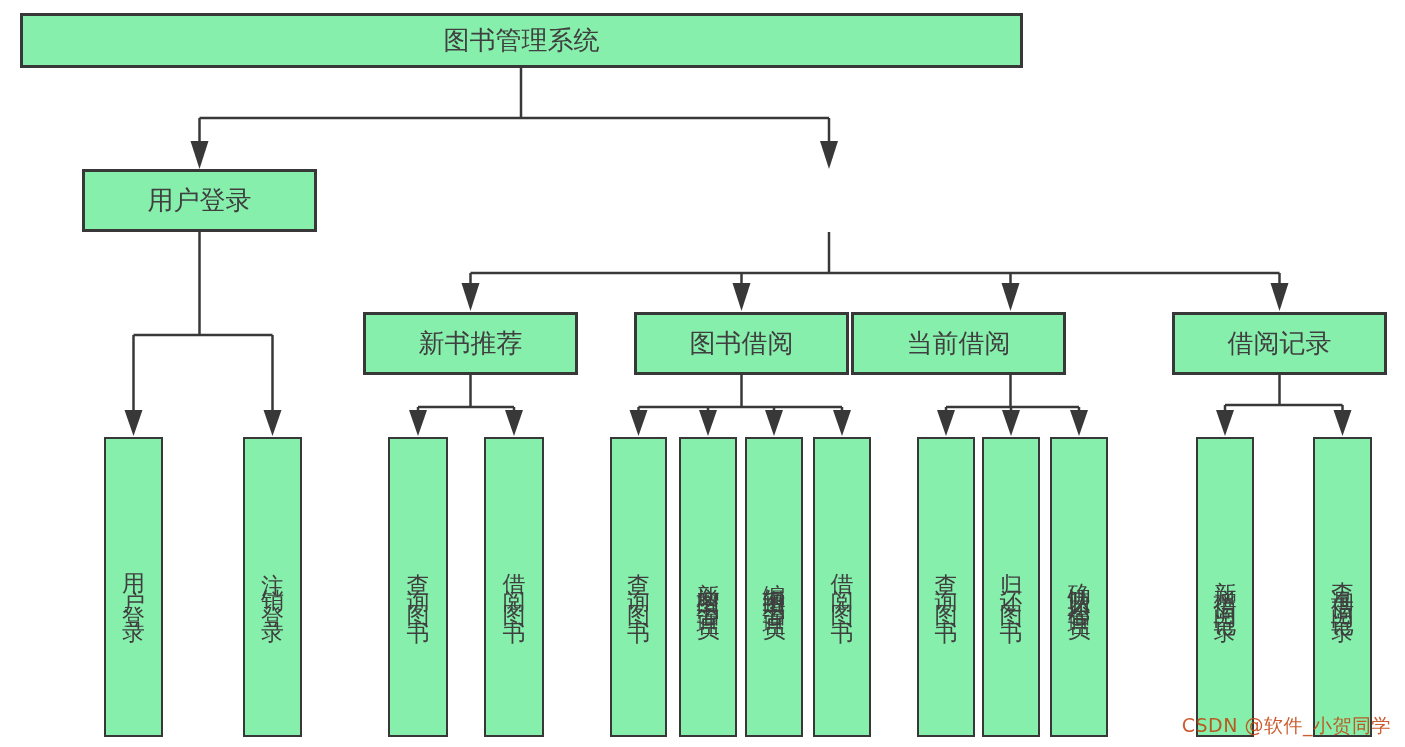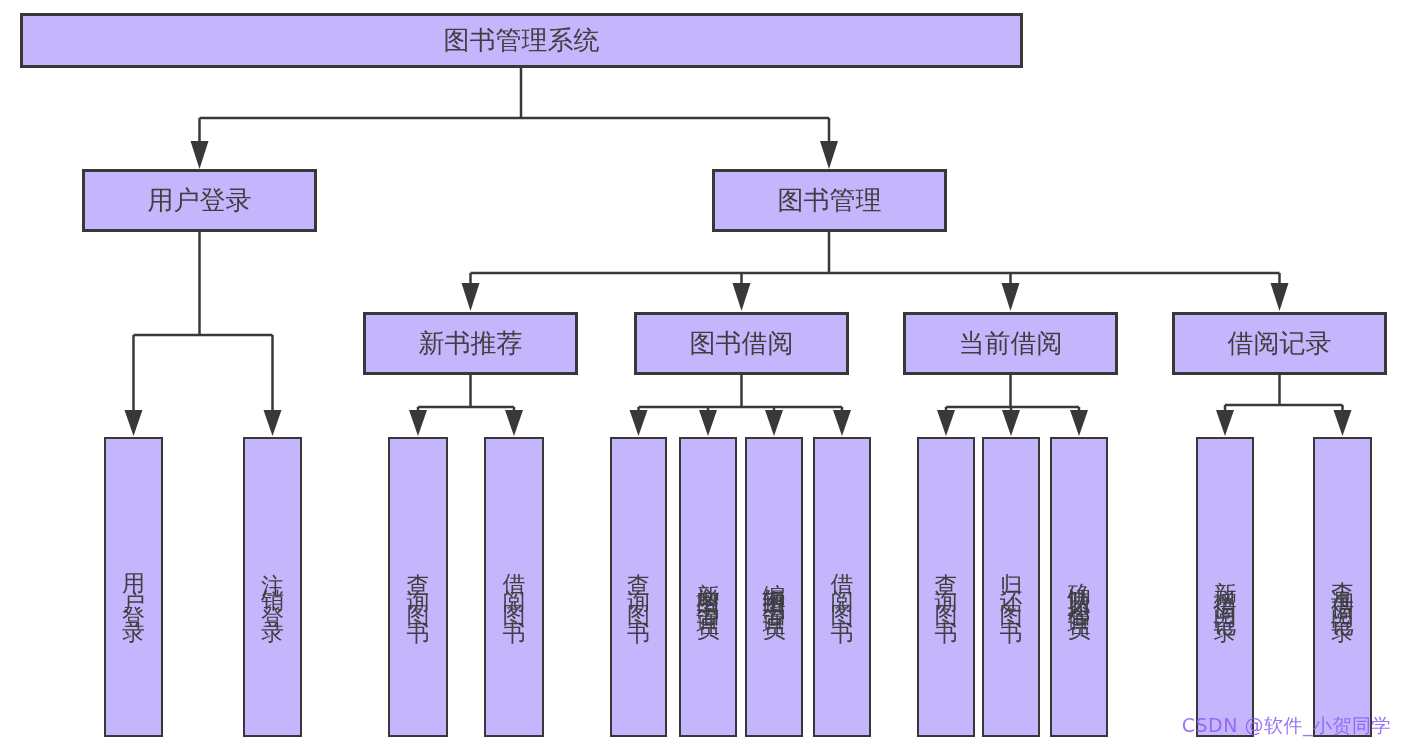--- a/index.html
+++ b/index.html
@@ -4,36 +4,36 @@
 <style>
   html,body{margin:0;padding:0;background:#fff;}
   .canvas{
     position:relative;width:1405px;height:747px;background:#fff;
     font-family:"DejaVu Sans","Liberation Sans",sans-serif;overflow:hidden;
   }
   .connectors{position:absolute;left:0;top:0;width:1405px;height:747px;pointer-events:none;}
   .connectors path{fill:none;stroke:#383838;stroke-width:2.5px;}
   .connectors polygon{fill:#383838;stroke:none;}
   .node{
-    position:absolute;background:#c4b5fd;box-sizing:border-box;
+    position:absolute;background:#86efac;box-sizing:border-box;
     display:flex;align-items:center;justify-content:center;
     color:#3f3f3f;text-align:center;
   }
   .header{border:3px solid #383838;font-size:26px;}
   .leaf{border:2.5px solid #383838;font-size:23px;}
   .leaf span{
     writing-mode:vertical-rl;text-orientation:mixed;
     line-height:1;display:block;
   }
   .ls-wide  span{letter-spacing:16px;}
   .ls-mid   span{letter-spacing:8px;}
   .ls-tight span{letter-spacing:5px;}
   .watermark{
     position:absolute;right:14px;bottom:8px;
-    font-size:19px;color:#8b5cf6;opacity:.85;letter-spacing:.5px;z-index:5;
+    font-size:19px;color:#c2410c;opacity:.85;letter-spacing:.5px;z-index:5;
     white-space:nowrap;
   }
 </style>
 </head>
 <body>
 
 <div class="canvas">
 
   <svg class="connectors" viewBox="0 0 1405 747">
     <g>
@@ -110,31 +110,28 @@
     </g>
   </svg>
 
   <div class="node header" style="left:20px;top:13px;width:1003px;height:55px;">
     <span>图书管理系统</span>
   </div>
 
   <div class="node header" style="left:82px;top:169px;width:235px;height:63px;">
     <span>用户登录</span>
   </div>
-  <div class="node header" style="left:712px;top:169px;width:235px;height:63px;">
-    <span>图书管理</span>
-  </div>
 
   <div class="node header" style="left:634px;top:312px;width:215px;height:63px;">
     <span>图书借阅</span>
   </div>
   <div class="node header" style="left:363px;top:312px;width:215px;height:63px;">
     <span>新书推荐</span>
   </div>
-  <div class="node header" style="left:903px;top:312px;width:215px;height:63px;">
+  <div class="node header" style="left:851px;top:312px;width:215px;height:63px;">
     <span>当前借阅</span>
   </div>
   <div class="node header" style="left:1172px;top:312px;width:215px;height:63px;">
     <span>借阅记录</span>
   </div>
 
   <div class="node leaf ls-wide" style="left:104px;top:437px;width:59px;height:300px;">
     <span>用户登录</span>
   </div>
   <div class="node leaf ls-wide" style="left:243px;top:437px;width:59px;height:300px;">

